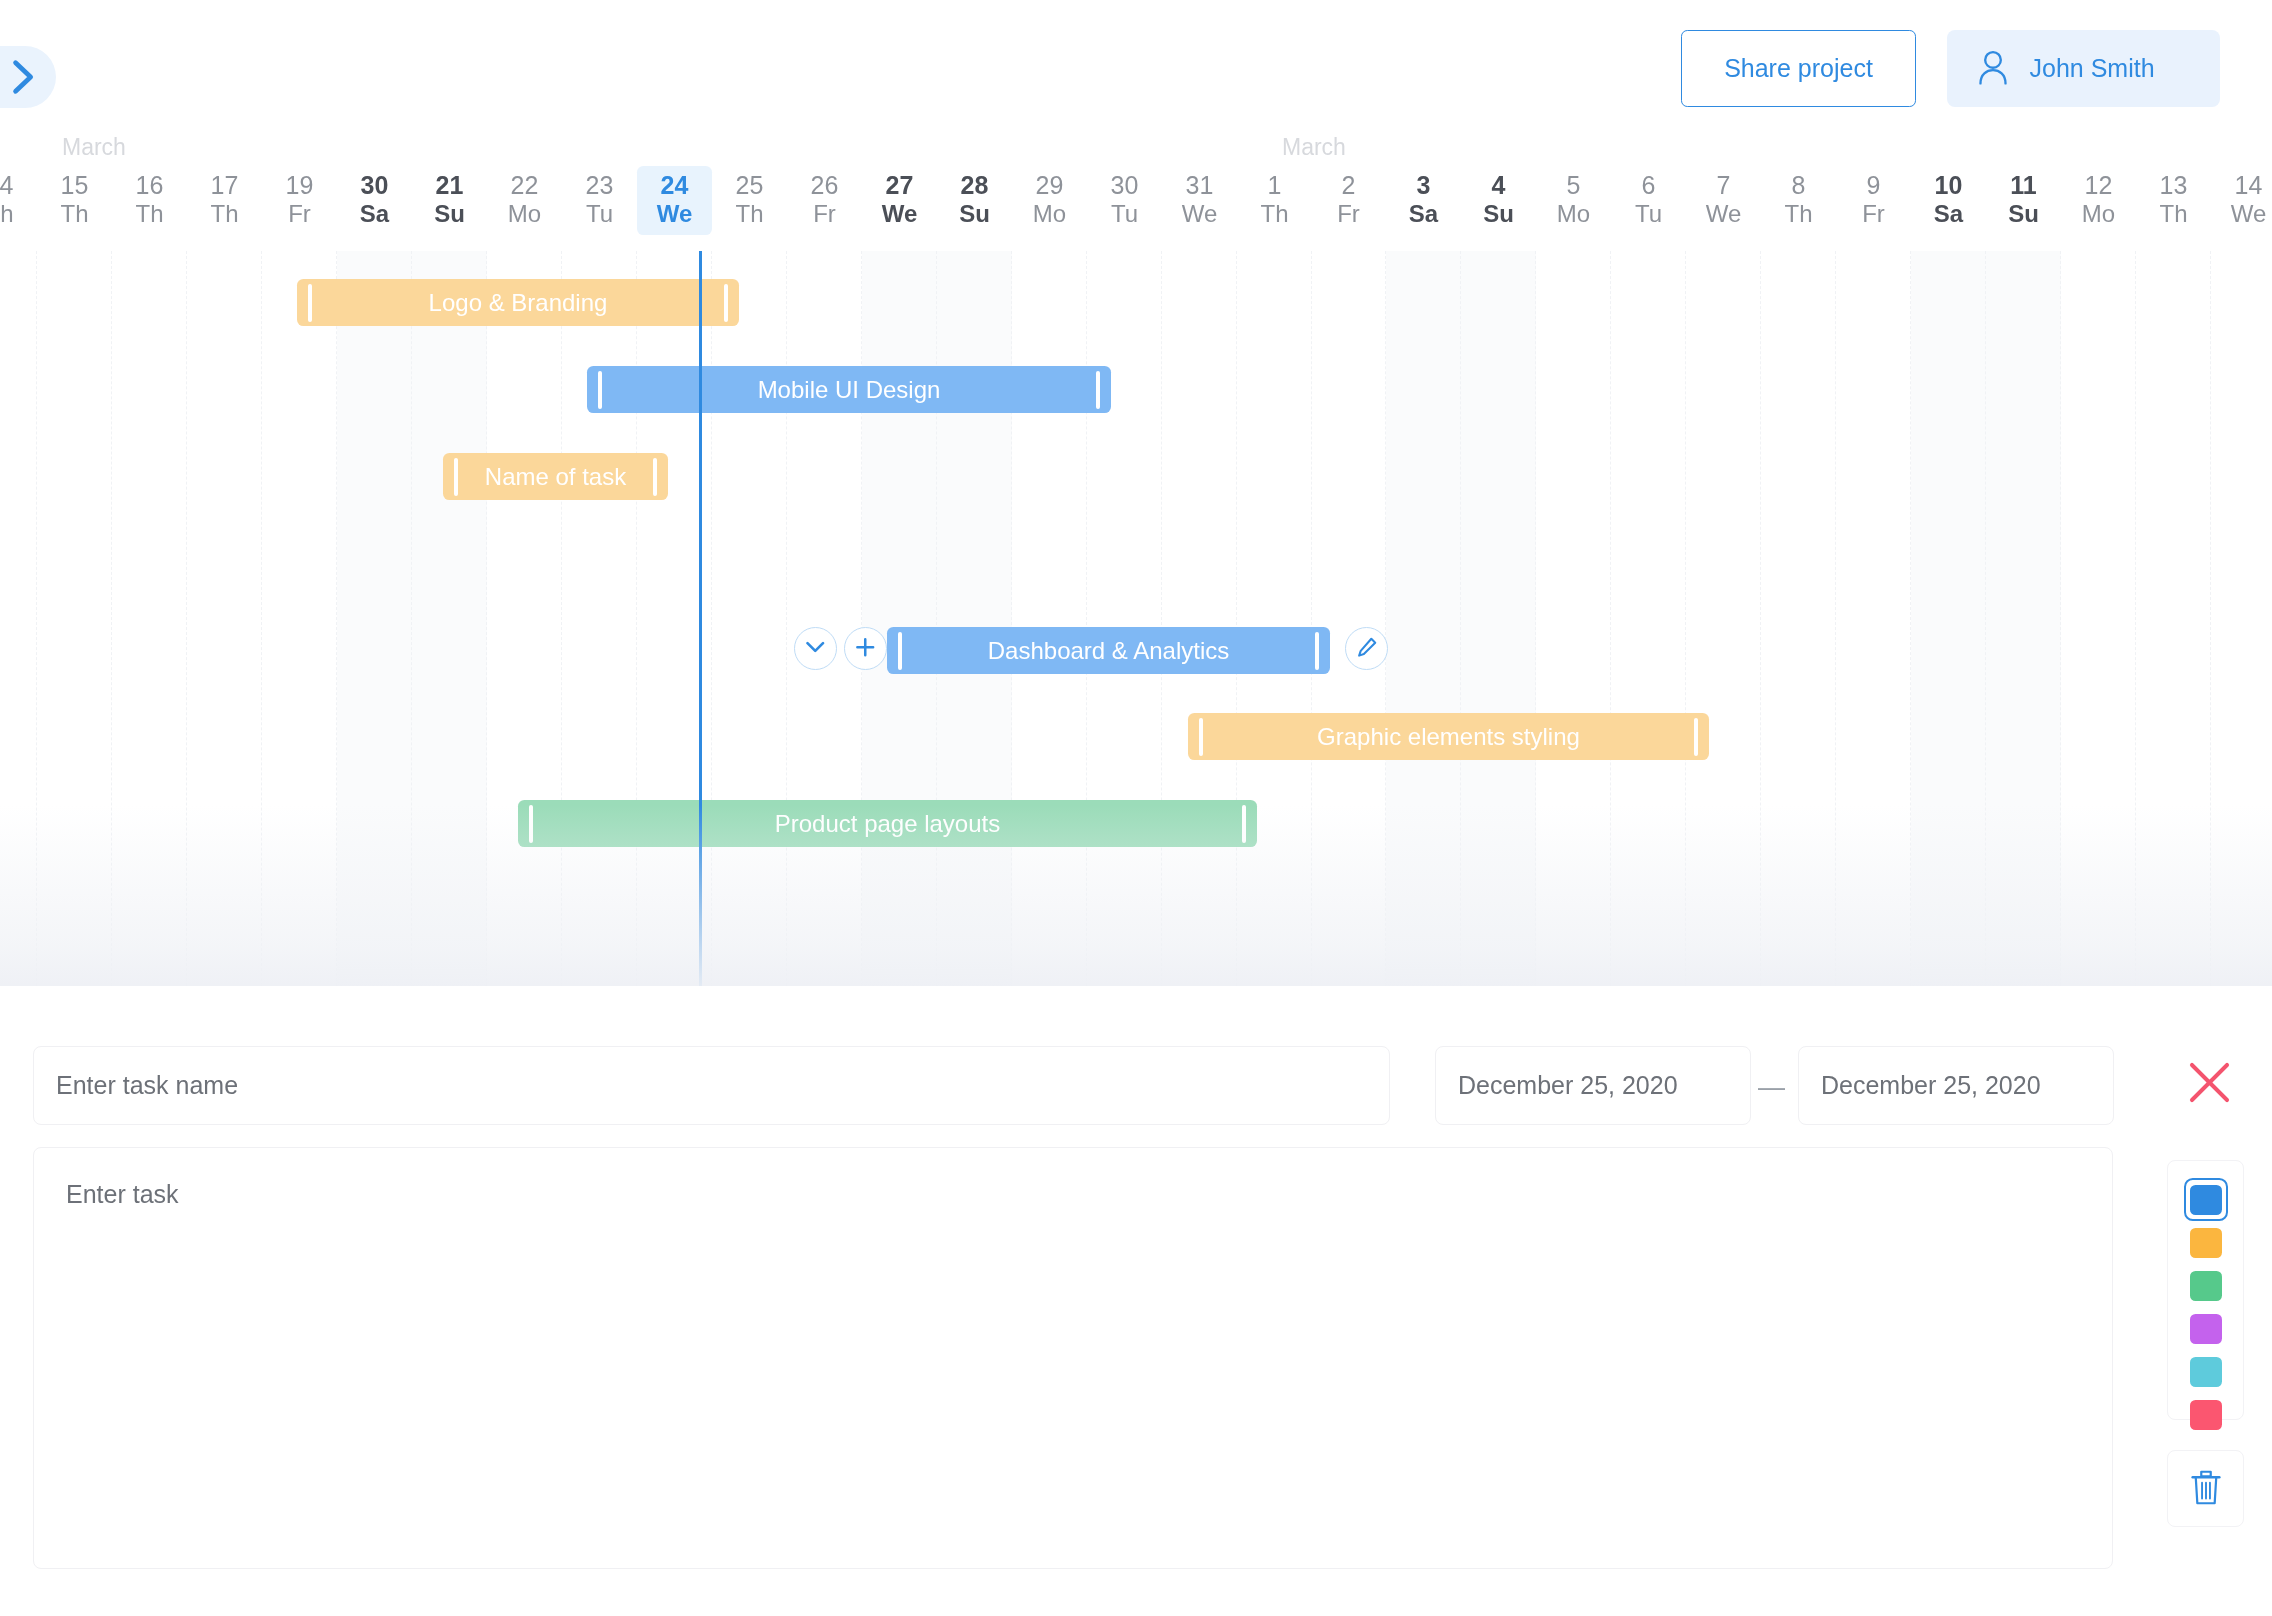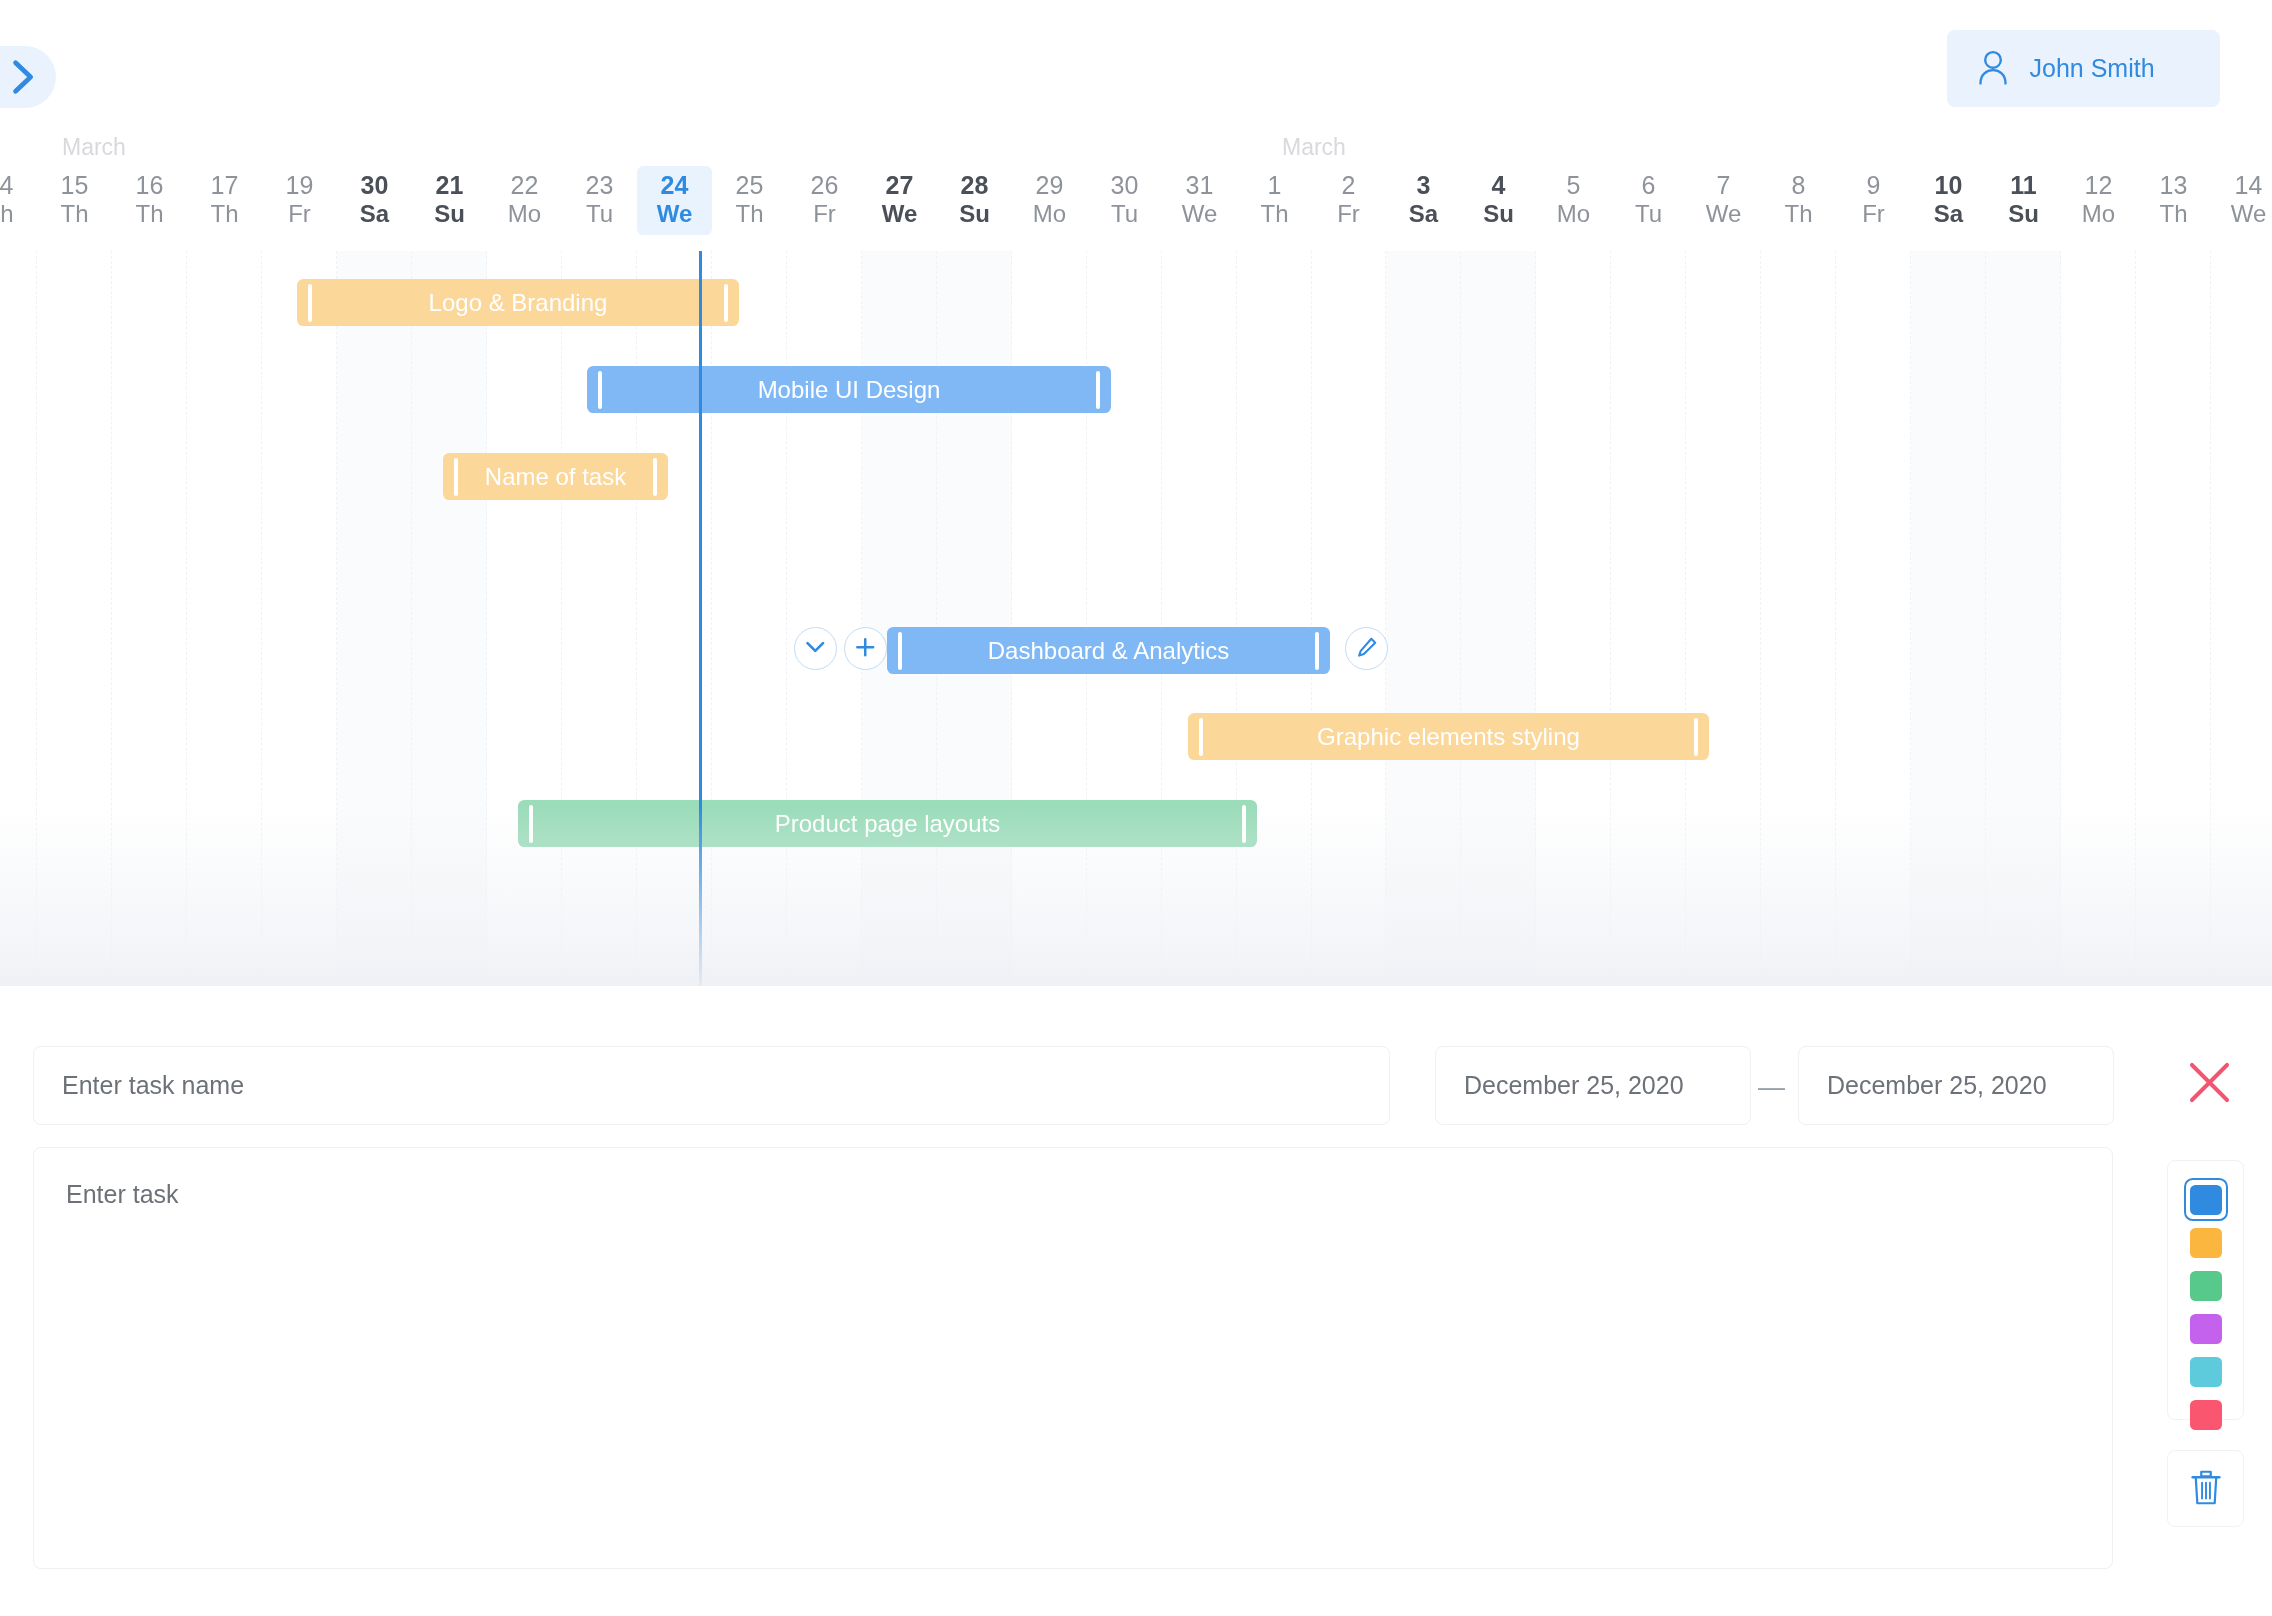--- a/index.html
+++ b/index.html
@@ -127,21 +127,21 @@
   
   .bottom {
     position: absolute; left: 0; top: 986px; width: 2273px; height: 630px;
     background: #ffffff;
   }
   .field {
     position: absolute;
     border: 1.6px solid #f0f0f3; border-radius: 8px;
     background: #ffffff;
     display: flex; align-items: center;
-    padding-left: 28px;
+    padding-left: 22px;
     font-size: 25px; color: #6d7178;
   }
   .name-field { left: 33px; top: 1046px; width: 1357px; height: 79px; }
   .date-field-a { left: 1435px; top: 1046px; width: 316px; height: 79px; }
   .date-field-b { left: 1798px; top: 1046px; width: 316px; height: 79px; }
   .dash {
     position: absolute; left: 1758px; top: 1072px;
     font-size: 27px; color: #9aa0a8;
   }
   .close-x {
@@ -191,20 +191,21 @@
 
   <div class="collapse-btn">
     <span>
       <svg width="27" height="38" viewBox="0 0 34 48">
         <path d="M7 6 L26 24 L7 42" stroke="#2f8ae0" stroke-width="6" fill="none" stroke-linecap="round" stroke-linejoin="round"></path>
       </svg>
     </span>
   </div>
 
 
+  <div class="share-btn">Share project</div>
 
   <div class="user-chip">
     <span>
       <svg width="32" height="36" viewBox="0 0 40 46">
         <circle cx="20" cy="14" r="10" stroke="#2f8ae0" stroke-width="3" fill="none"></circle>
         <path d="M4 44 C4 32 12 27 20 27 C28 27 36 32 36 44" stroke="#2f8ae0" stroke-width="3" fill="none" stroke-linecap="round"></path>
       </svg>
     </span>
     <span class="uname">John Smith</span>
   </div>

